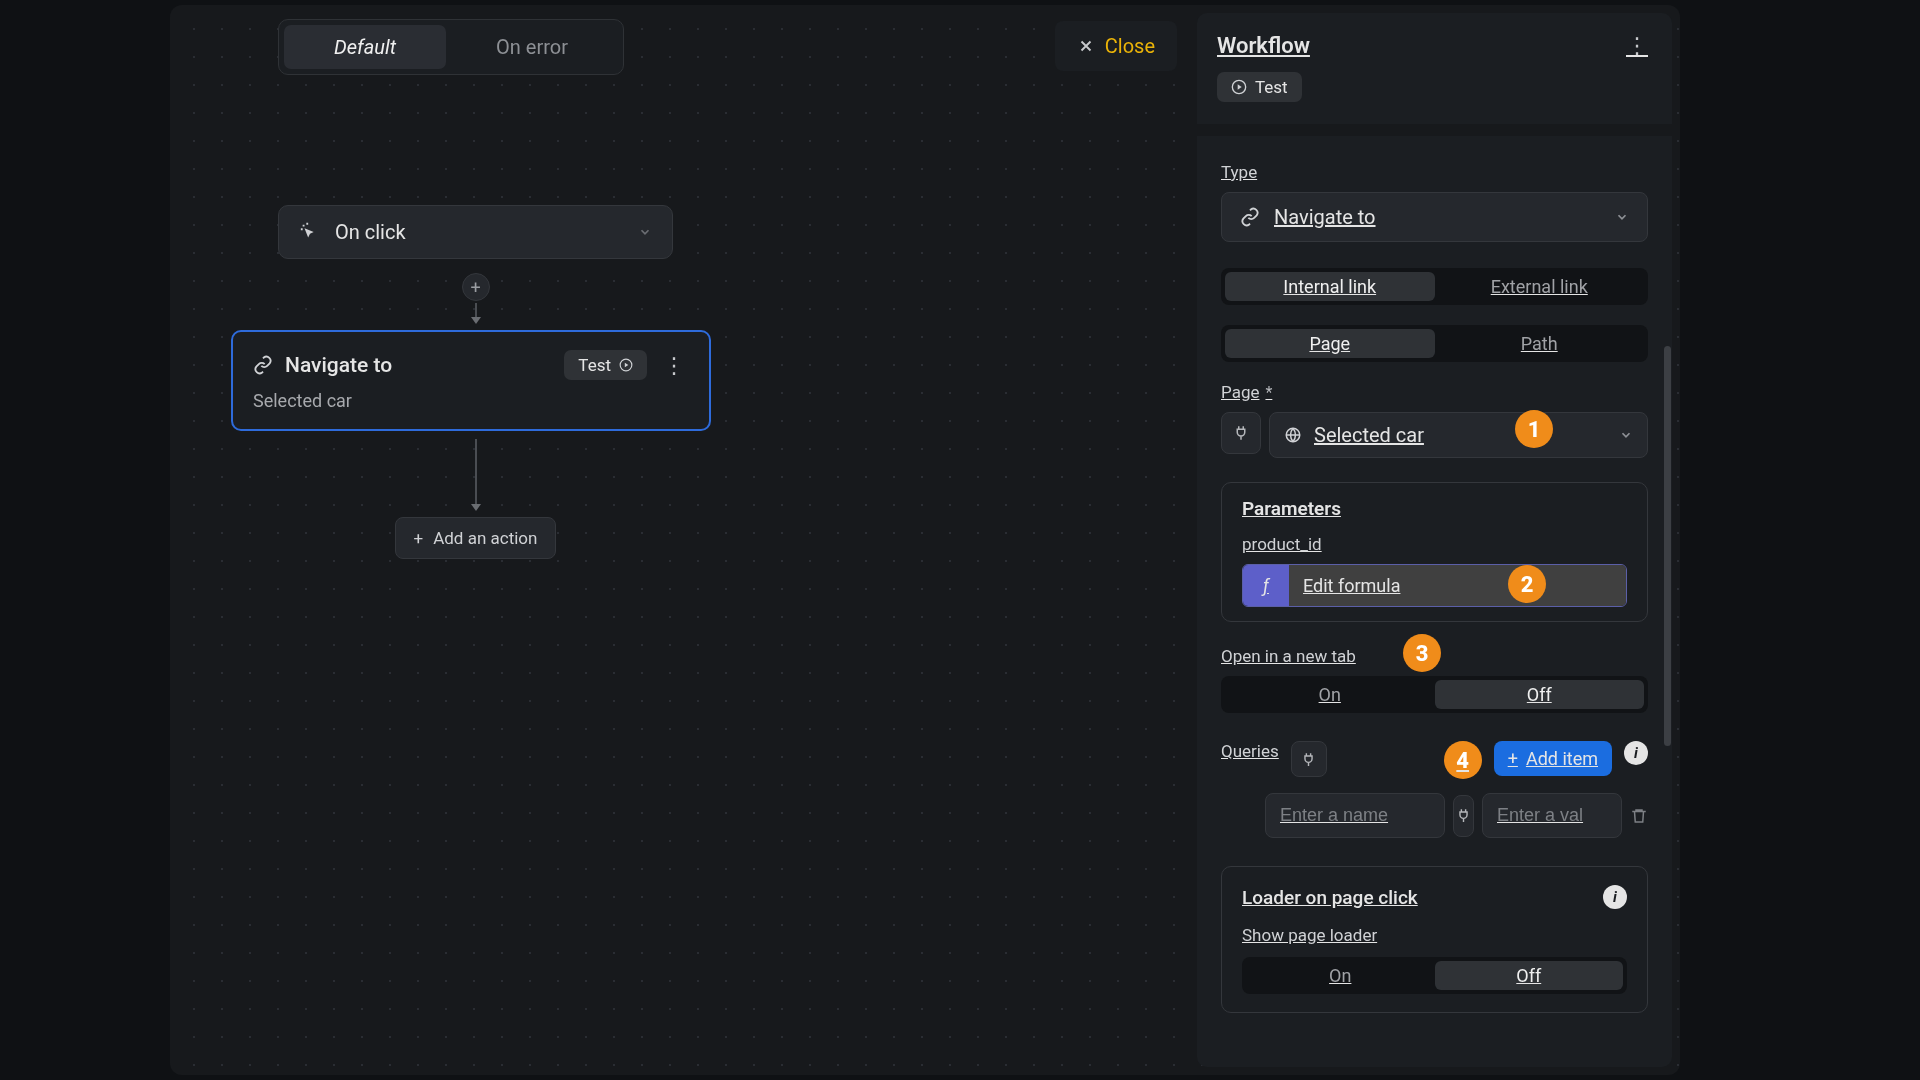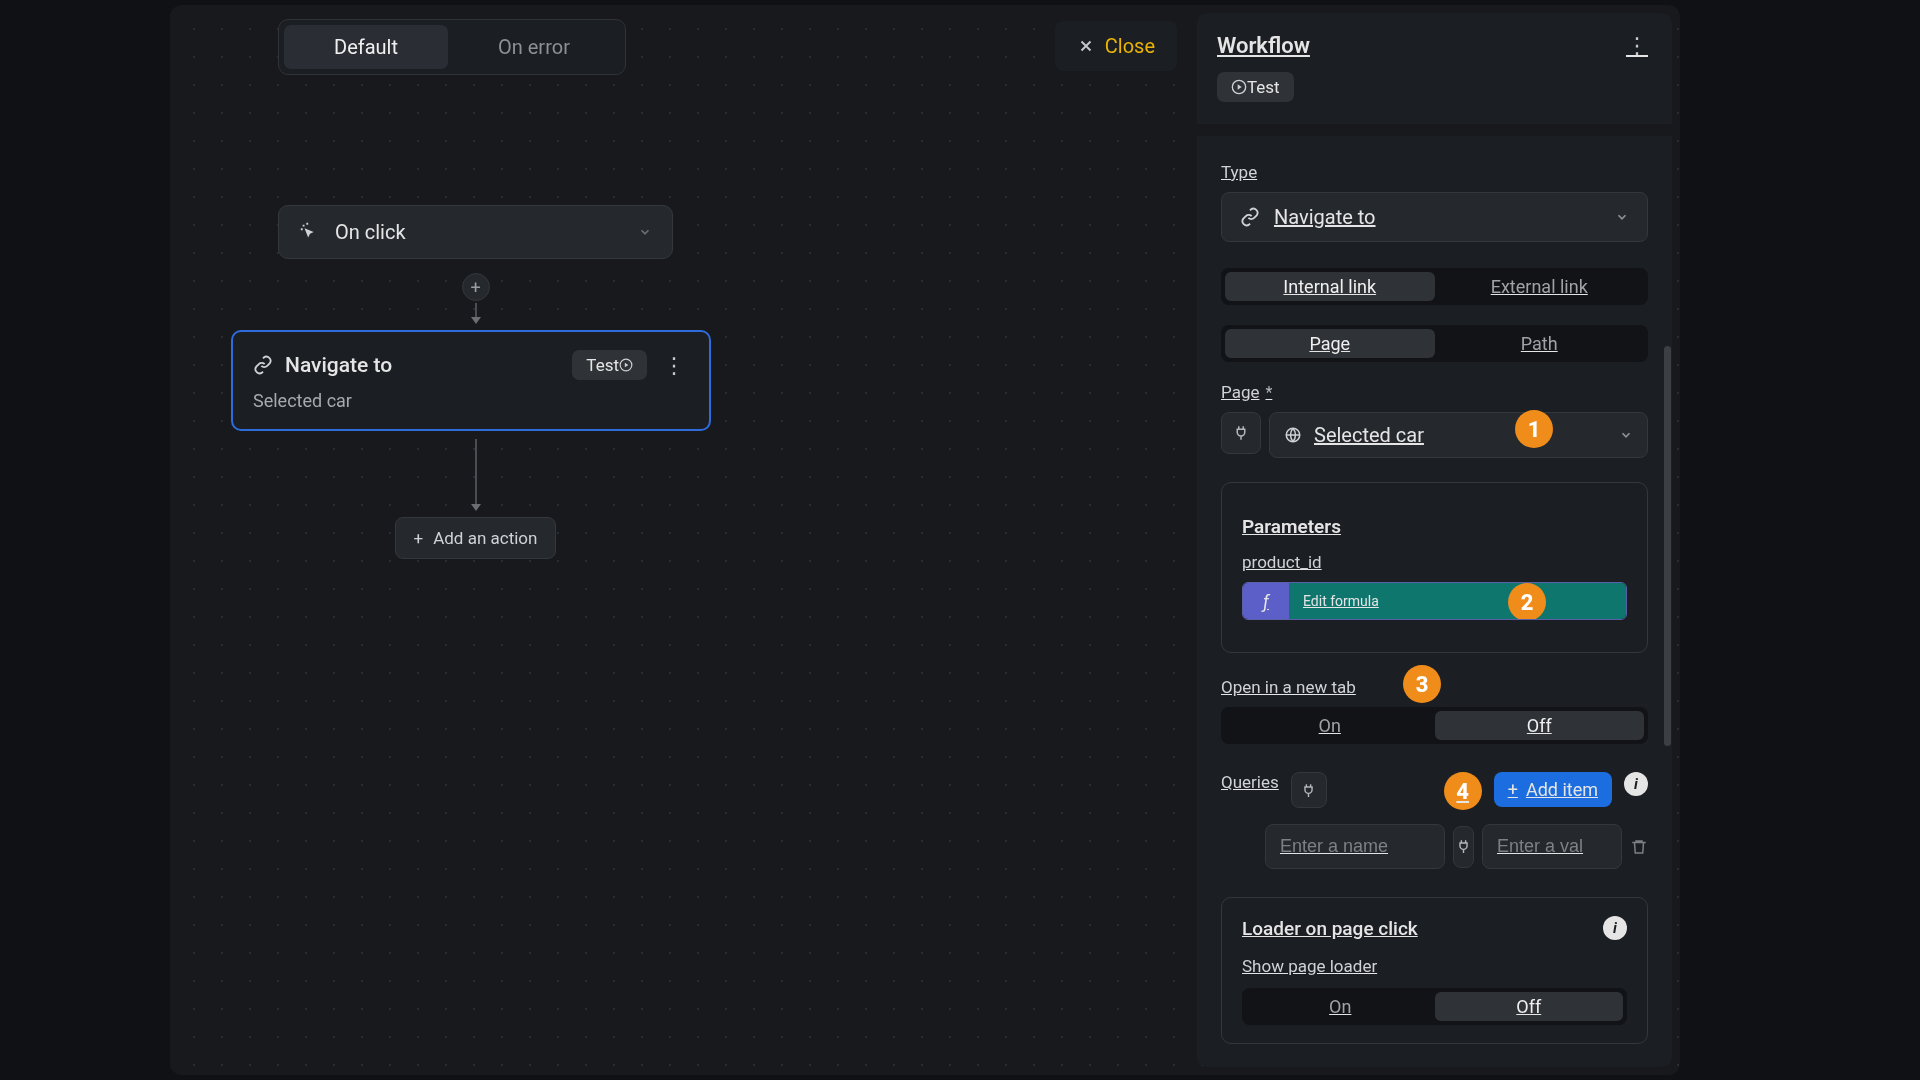--- a/index.html
+++ b/index.html
@@ -36,21 +36,21 @@
   padding: 5px;
   margin-left: 94px;
 }
 .top-tab {
   padding: 10px 50px;
   border-radius: 7px;
   font-size: 20px;
   color: #8d9095;
   cursor: pointer;
 }
-.top-tab.active { background: #2a2d33; color: #f0f0f0; }
+.top-tab.active { background: #2a2d33; color: #f0f0f0; font-style: italic; }
 .close-btn {
   position: absolute;
   top: 16px;
   right: 20px;
   background: #1b1e22;
   border-radius: 8px;
   padding: 13px 22px;
   font-size: 20px;
   color: #eab308;
   display: flex;
@@ -109,21 +109,21 @@
   display: flex;
   align-items: center;
   gap: 12px;
 }
 .action-card-title { font-size: 21px; font-weight: 500; flex: 1; }
 .test-chip {
   background: #2f3236;
   border-radius: 7px;
   padding: 5px 14px;
   font-size: 17px;
-  display: flex; align-items: center; 
+  display: flex; align-items: center; gap: 8px;
   cursor: pointer;
 }
 .kebab { color: #c7c9cc; font-size: 22px; cursor: pointer; padding: 0 4px; }
 .action-subtitle { color: #a7a9ad; font-size: 18px; margin-top: 10px; }
 .arrow-long {
   width: 2px; height: 65px;
   background: #4a4d52;
   margin: 8px auto 0;
 }
 .add-action-btn {
@@ -216,21 +216,21 @@
   border: 1px solid #34373c;
   border-radius: 8px;
   padding: 10px 14px;
   display: flex; align-items: center; gap: 12px;
   font-size: 20px;
   cursor: pointer;
 }
 .params-box {
   border: 1px solid #34373c;
   border-radius: 10px;
-  padding: 32px 20px;
+  padding: 14px 20px;
   margin-bottom: 24px;
 }
 .params-title { font-size: 19px; font-weight: 600; margin-bottom: 14px; }
 .params-sub { color: #d0d2d5; font-size: 17px; margin-bottom: 10px; }
 .formula-row {
   display: flex;
   border: 1.5px solid #5b5fa8;
   border-radius: 6px;
   overflow: hidden;
   position: relative;
@@ -238,23 +238,23 @@
 .formula-f {
   width: 46px;
   background: #5d5fc9;
   display: flex; align-items: center; justify-content: center;
   font-style: italic;
   font-size: 18px;
 }
 .formula-text {
   flex: 1;
   padding: 10px 14px;
-  font-size: 14px;
+  font-size: 18px;
   color: #e5e5e5;
-  background: #0f766e;
+  background: #404040;
 }
 .queries-row {
   display: flex; align-items: flex-start; gap: 12px; margin-bottom: 14px;
   position: relative;
 }
 .add-item-btn {
   background: #1b6de0;
   border-radius: 8px;
   padding: 7px 14px;
   display: flex; align-items: center; gap: 8px;

